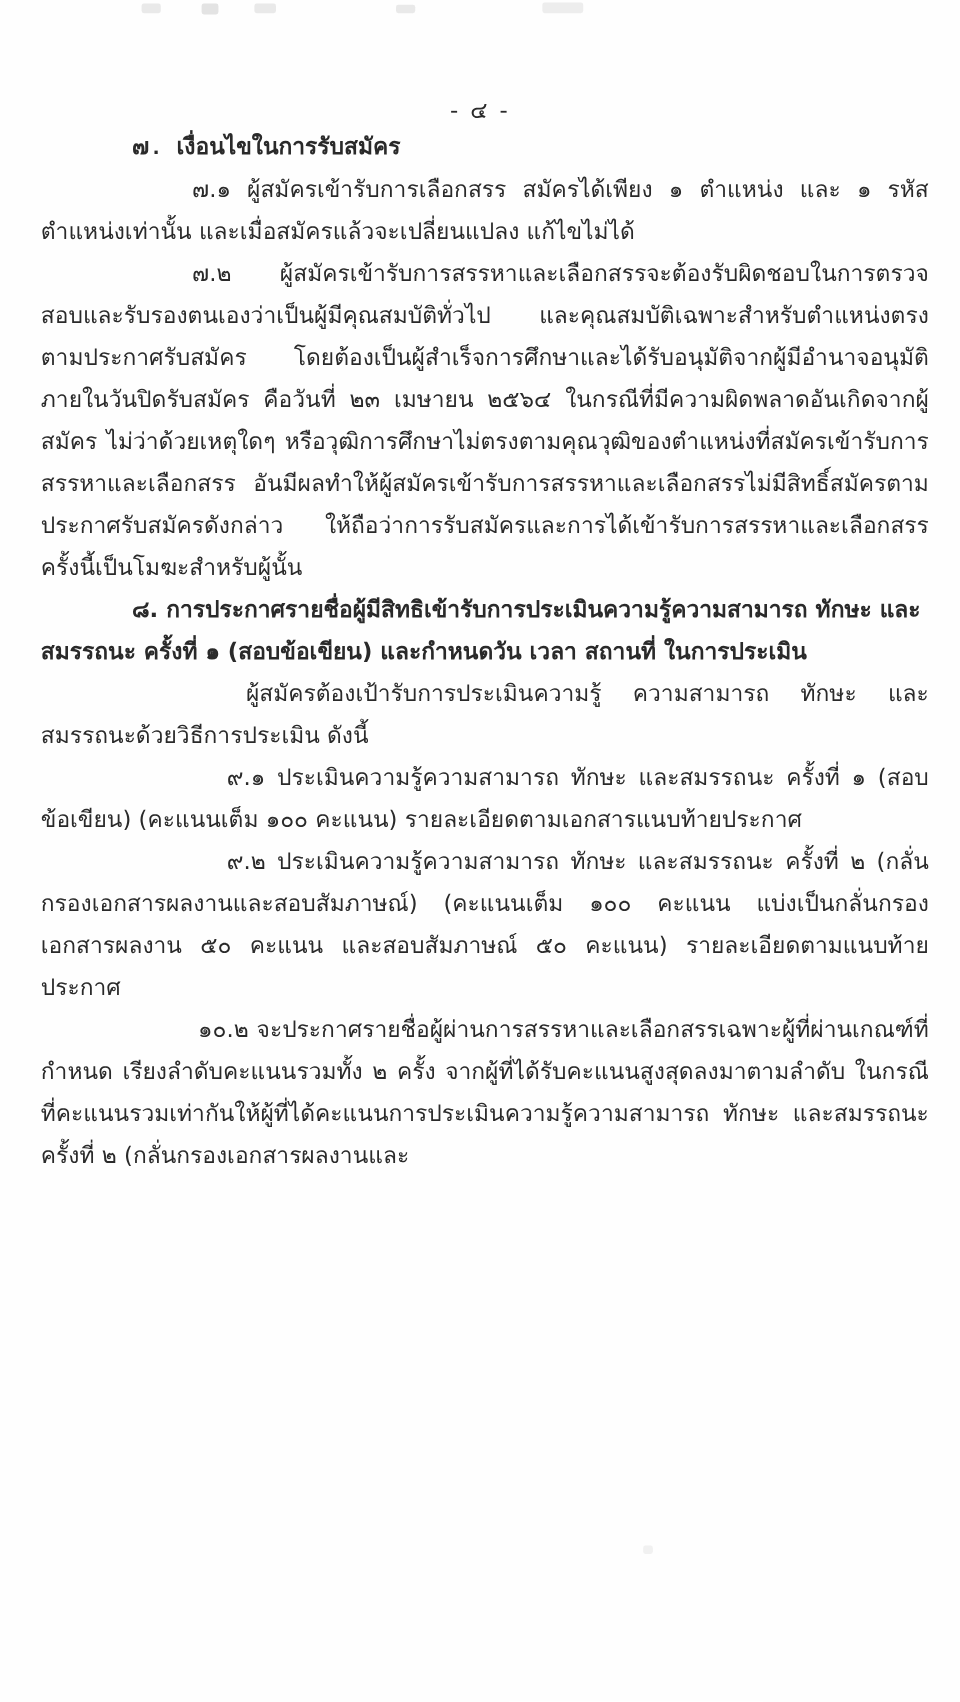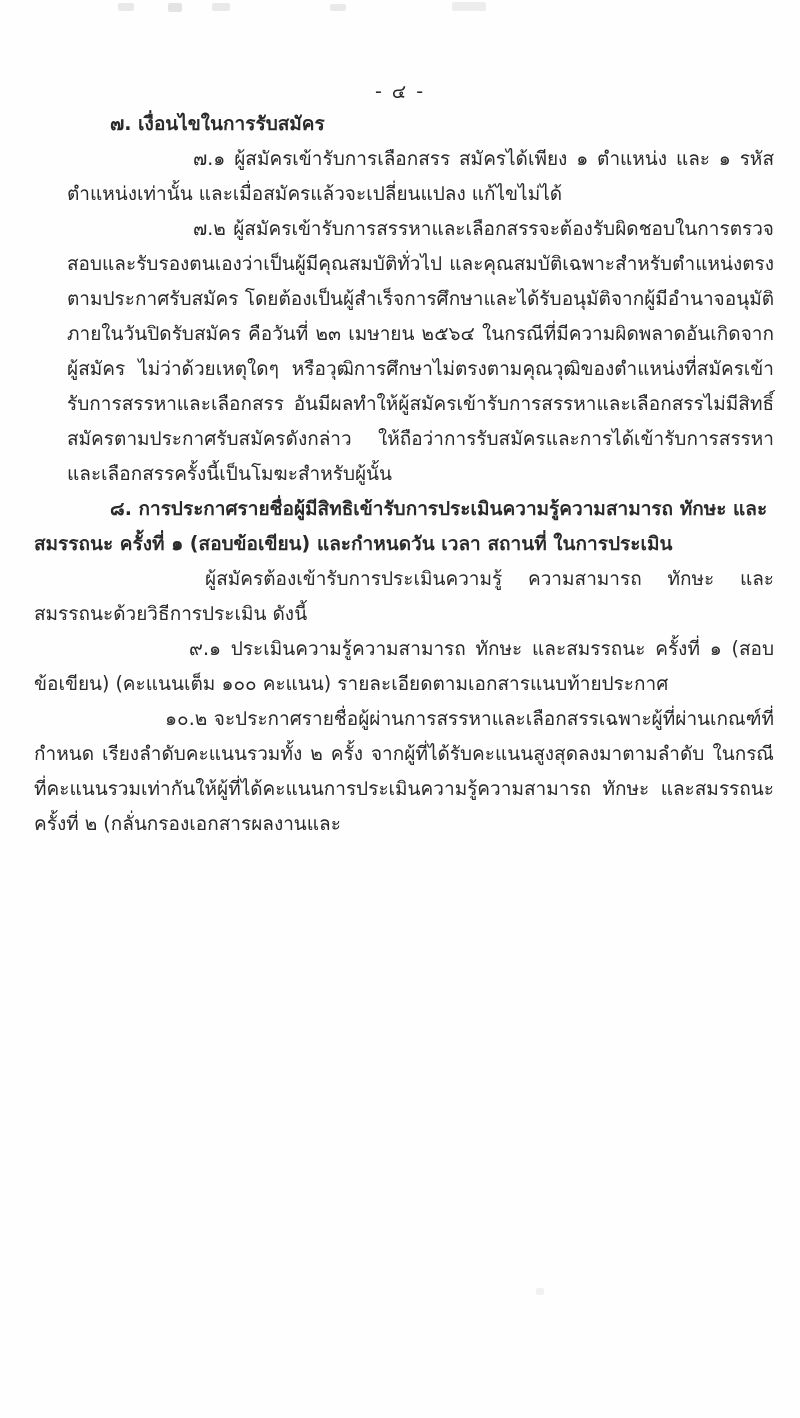--- a/index.html
+++ b/index.html
@@ -40,27 +40,27 @@
   .content {
     margin: 0 26px 0 34px;
     font-size: 19px;
     line-height: 35px;
     text-align: justify;
   }
   .heading {
     font-weight: bold;
     text-align: left;
   }
-  .h7  { margin-top: 24px; padding-left: 76px; }
+  .h7  { margin-top: 24px; padding-left: 76px; font-family: Liberation Mono, monospace; }
   .h8  { margin-top: 14px; text-indent: 76px; }
   .h9  { margin-top: 12px; padding-left: 96px; }
   .h10 { margin-top: 20px; padding-left: 95px; }
 
   .para { margin: 0; }
-  .ind-a { text-indent: 126px; margin-left: 33px; }  
+  .ind-a { text-indent: 126px; }  
   .ind-b { text-indent: 134px; }  
   .ind-c { text-indent: 171px; }  
   .ind-d { text-indent: 155px; }  
   .ind-e { text-indent: 131px; }
 </style>
 </head>
 <body>
 
 <div class="page">
 
@@ -79,22 +79,23 @@
       <p class="para heading h7">๗.  เงื่อนไขในการรับสมัคร</p>
       <p class="para ind-a">๗.๑ ผู้สมัครเข้ารับการเลือกสรร สมัครได้เพียง ๑ ตำแหน่ง และ ๑ รหัสตำแหน่งเท่านั้น และเมื่อสมัครแล้วจะเปลี่ยนแปลง แก้ไขไม่ได้</p>
       <p class="para ind-a">๗.๒ ผู้สมัครเข้ารับการสรรหาและเลือกสรรจะต้องรับผิดชอบในการตรวจสอบและรับรองตนเองว่าเป็นผู้มีคุณสมบัติทั่วไป และคุณสมบัติเฉพาะสำหรับตำแหน่งตรงตามประกาศรับสมัคร โดยต้องเป็นผู้สำเร็จการศึกษาและได้รับอนุมัติจากผู้มีอำนาจอนุมัติภายในวันปิดรับสมัคร คือวันที่ ๒๓ เมษายน ๒๕๖๔ ในกรณีที่มีความผิดพลาดอันเกิดจากผู้สมัคร ไม่ว่าด้วยเหตุใดๆ หรือวุฒิการศึกษาไม่ตรงตามคุณวุฒิของตำแหน่งที่สมัครเข้ารับการสรรหาและเลือกสรร อันมีผลทำให้ผู้สมัครเข้ารับการสรรหาและเลือกสรรไม่มีสิทธิ์สมัครตามประกาศรับสมัครดังกล่าว ให้ถือว่าการรับสมัครและการได้เข้ารับการสรรหาและเลือกสรรครั้งนี้เป็นโมฆะสำหรับผู้นั้น</p>
     </div>
 
     <div>
       <p class="para heading h8">๘.  การประกาศรายชื่อผู้มีสิทธิเข้ารับการประเมินความรู้ความสามารถ ทักษะ และสมรรถนะ ครั้งที่ ๑  (สอบข้อเขียน) และกำหนดวัน เวลา สถานที่ ในการประเมิน</p>
     </div>
 
     <div>
-      <p class="para ind-c">ผู้สมัครต้องเข้ารับการประเมินความรู้ ความสามารถ ทักษะ และสมรรถนะด้วยวิธีการประเมิน ดังนี้</p>
+      <p class="para ind-c">ผู้สมัครต้องเป้ารับการประเมินความรู้ ความสามารถ ทักษะ และสมรรถนะด้วยวิธีการประเมิน ดังนี้</p>
       <p class="para ind-d">๙.๑  ประเมินความรู้ความสามารถ ทักษะ และสมรรถนะ ครั้งที่ ๑ (สอบข้อเขียน) (คะแนนเต็ม ๑๐๐ คะแนน)  รายละเอียดตามเอกสารแนบท้ายประกาศ</p>
+      <p class="para ind-d">๙.๒  ประเมินความรู้ความสามารถ ทักษะ และสมรรถนะ ครั้งที่ ๒ (กลั่นกรองเอกสารผลงานและสอบสัมภาษณ์) (คะแนนเต็ม ๑๐๐ คะแนน แบ่งเป็นกลั่นกรองเอกสารผลงาน ๕๐ คะแนน และสอบสัมภาษณ์ ๕๐ คะแนน) รายละเอียดตามแนบท้ายประกาศ</p>
     </div>
 
     <div>
       <p class="para ind-e">๑๐.๒  จะประกาศรายชื่อผู้ผ่านการสรรหาและเลือกสรรเฉพาะผู้ที่ผ่านเกณฑ์ที่กำหนด เรียงลำดับคะแนนรวมทั้ง ๒ ครั้ง จากผู้ที่ได้รับคะแนนสูงสุดลงมาตามลำดับ ในกรณีที่คะแนนรวมเท่ากันให้ผู้ที่ได้คะแนนการประเมินความรู้ความสามารถ ทักษะ และสมรรถนะ ครั้งที่ ๒ (กลั่นกรองเอกสารผลงานและ</p>
     </div>
 
   </div>
 </div>
 
 </body></html>

